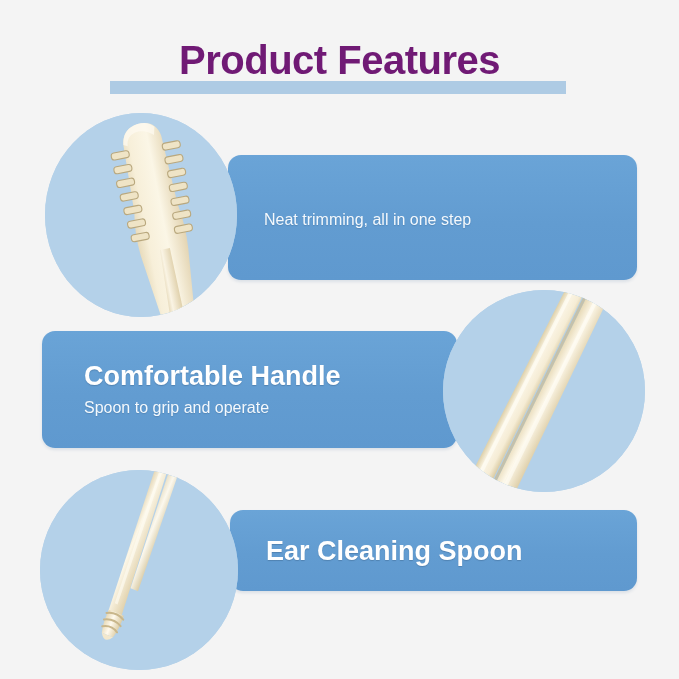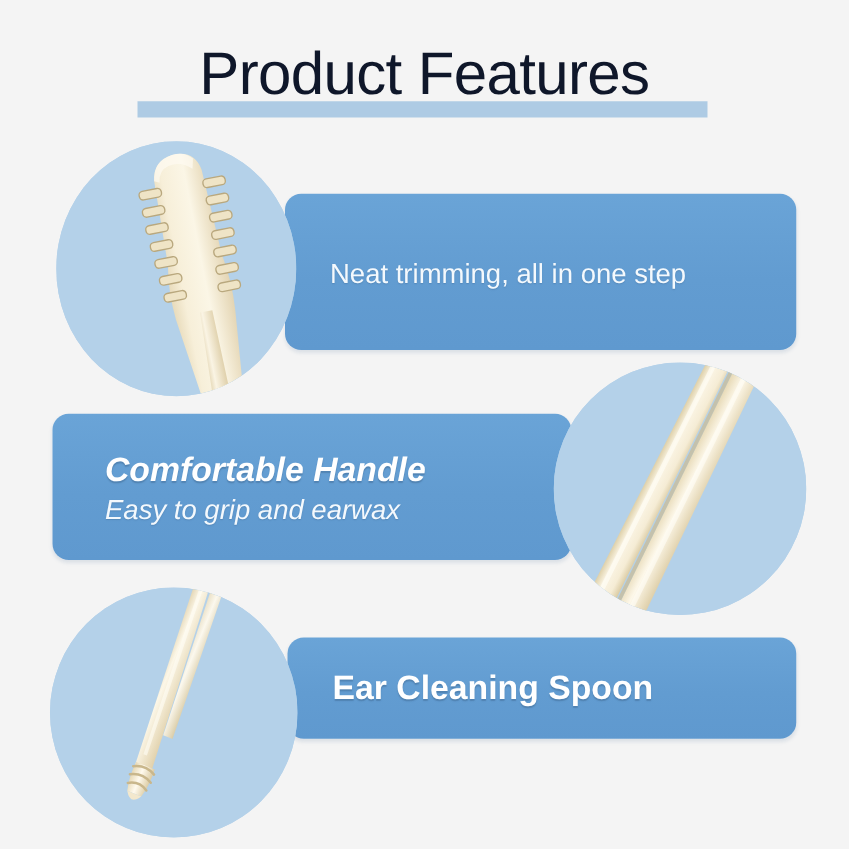--- a/index.html
+++ b/index.html
@@ -33,25 +33,25 @@
     left: 110px;
     top: 81px;
     width: 456px;
     height: 13px;
     background: #aecbe4;
   }
   .page-title {
     position: relative;
     z-index: 2;
     display: inline-block;
-    font-size: 48px;
+    font-size: 40px;
     line-height: 52px;
-    font-weight: normal;
+    font-weight: bold;
     letter-spacing: -0.5px;
-    color: #0f172a;
+    color: #701a75;
     font-family: "Liberation Sans", sans-serif;
   }
 
   
   .feature {
     position: absolute;
   }
 
   .photo-circle {
     position: absolute;
@@ -82,38 +82,38 @@
   }
   .caption-title {
     font-size: 27px;
     line-height: 33px;
     font-weight: bold;
     color: #ffffff;
     text-shadow: 0 1px 1px rgba(60,100,140,0.45);
     white-space: nowrap;
   }
   .caption-sub {
-    font-size: 22px;
+    font-size: 16px;
     line-height: 24px;
     font-weight: normal;
     color: #f4f9fd;
     text-shadow: 0 1px 1px rgba(60,100,140,0.35);
     white-space: nowrap;
     margin-top: 3px;
   }
 
   
   #feature-1 .photo-circle { left: 45px;  top: 113px; width: 192px; height: 204px; }
   #feature-1 .caption-card { left: 228px; top: 155px; width: 409px; height: 125px; }
   #feature-1 .caption-inner { padding-left: 36px; }
 
   
   #feature-2 .caption-card { left: 42px;  top: 331px; width: 415px; height: 117px; }
   #feature-2 .photo-circle { left: 443px; top: 290px; width: 202px; height: 202px; }
-  #feature-2 .caption-inner { padding-left: 42px; font-style: italic; }
+  #feature-2 .caption-inner { padding-left: 42px; }
 
   
   #feature-3 .photo-circle { left: 40px;  top: 470px; width: 198px; height: 200px; }
   #feature-3 .caption-card { left: 230px; top: 510px; width: 407px; height: 81px; }
   #feature-3 .caption-inner { padding-left: 36px; }
 </style>
 </head>
 <body>
 
 <div id="infographic">
@@ -171,21 +171,21 @@
       </div>
     </div>
 
   </div>
 
   <div class="feature" id="feature-2">
 
     <div class="caption-card">
       <div class="caption-inner">
         <div class="caption-title">Comfortable Handle</div>
-        <div class="caption-sub">Easy to grip and earwax</div>
+        <div class="caption-sub">Spoon to grip and operate</div>
       </div>
     </div>
 
     <div class="photo-circle">
       <svg viewBox="0 0 202 202" preserveAspectRatio="xMidYMid slice" aria-hidden="true">
         <defs>
           <linearGradient id="g2a" x1="0" y1="0" x2="1" y2="0">
             <stop offset="0%" stop-color="#ded0a9"></stop>
             <stop offset="30%" stop-color="#fbf5e5"></stop>
             <stop offset="70%" stop-color="#f5ecd5"></stop>

